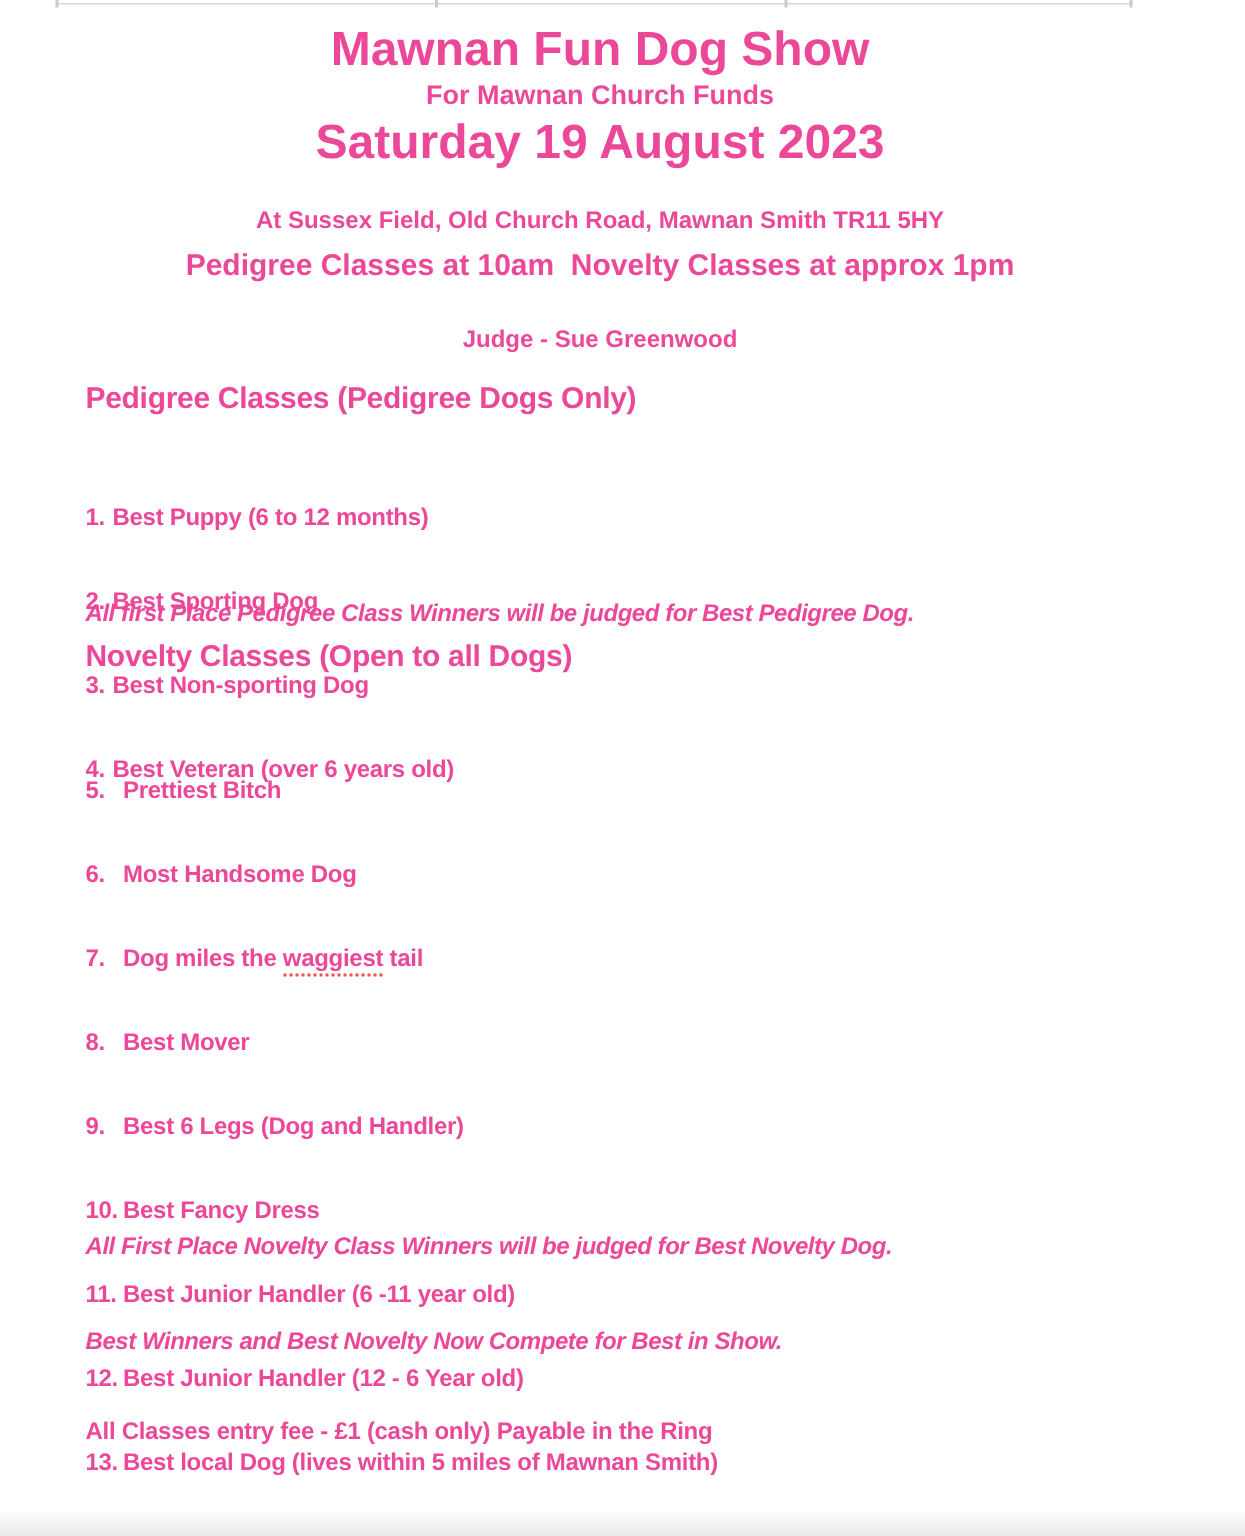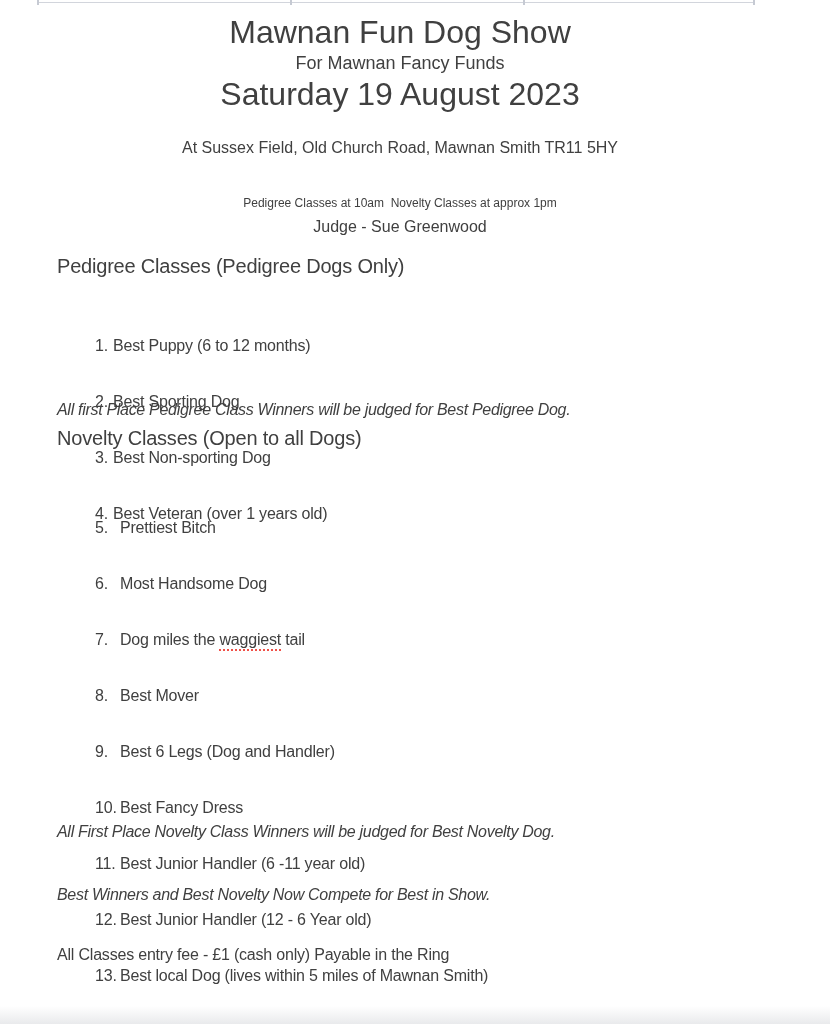--- a/index.html
+++ b/index.html
@@ -2,45 +2,45 @@
 <html><head>
 <meta charset="utf-8">
 <style>
   html,body{margin:0;padding:0;background:#ffffff;}
   .page{
     position:relative;
     width:830px;height:1024px;
     background:#ffffff;
     overflow:hidden;
     font-family:"Liberation Sans","DejaVu Sans",sans-serif;
-    font-weight:400;
-    color:#404040;
+    font-weight:700;
+    color:#ec4899;
   }
   
   .tbl-line{position:absolute;top:2px;left:37px;width:718px;height:1px;background:#d2d5dc;}
   .tbl-tick{position:absolute;top:0;width:2px;height:5px;background:#c6cad3;}
   
   .bottom-fade{position:absolute;left:0;right:0;bottom:0;height:18px;
     background:linear-gradient(to bottom, rgba(233,234,236,0), #e9eaec);}
   
   .center{position:absolute;left:0;right:30px;text-align:center;white-space:pre;}
   .left{position:absolute;left:57px;white-space:pre;}
   .t-title{top:14px;font-size:32px;line-height:36px;}
   .t-sub{top:53px;font-size:18px;line-height:20px;}
   .t-date{top:76px;font-size:32px;line-height:36px;}
   .t-venue{top:138px;font-size:16px;line-height:20px;}
-  .t-times{top:193px;font-size:12px;line-height:20px;}
+  .t-times{top:167px;font-size:20px;line-height:20px;}
   .t-judge{top:217px;font-size:16px;line-height:20px;}
   .heading{font-size:20px;line-height:20px;letter-spacing:-0.2px;}
   .h-pedigree{top:256px;}
   .h-novelty{top:428px;}
   .list{font-size:16px;letter-spacing:-0.2px;}
   .plist{top:300px;}
   .nlist{top:482px;}
-  .row{height:20px;line-height:20px;white-space:pre;margin-left:38px;}
+  .row{height:20px;line-height:20px;white-space:pre;}
   .num{display:inline-block;}
   .plist .num{width:18px;}
   .nlist .num{width:25px;}
   .note{font-size:16px;line-height:20px;font-style:italic;letter-spacing:-0.3px;}
   .n-pedigree{top:400px;}
   .n-novelty{top:822px;}
   .n-show{top:885px;}
   .t-fee{top:945px;font-size:16px;line-height:20px;letter-spacing:-0.2px;text-align:center;}
   .misspelled{border-bottom:2.4px dotted #f05048;padding-bottom:1px;}
 </style>
@@ -51,34 +51,34 @@
 
   <div>
     <div class="tbl-line"></div>
     <div class="tbl-tick" style="left:37px"></div>
     <div class="tbl-tick" style="left:290px"></div>
     <div class="tbl-tick" style="left:523px"></div>
     <div class="tbl-tick" style="left:753px"></div>
   </div>
 
   <div class="center t-title">Mawnan Fun Dog Show</div>
-  <div class="center t-sub">For Mawnan Fancy Funds</div>
+  <div class="center t-sub">For Mawnan Church Funds</div>
   <div class="center t-date">Saturday 19 August 2023</div>
 
   <div class="center t-venue">At Sussex Field, Old Church Road, Mawnan Smith TR11 5HY</div>
   <div class="center t-times">Pedigree Classes at 10am  Novelty Classes at approx 1pm</div>
   <div class="center t-judge">Judge - Sue Greenwood</div>
 
   <div class="left heading h-pedigree">Pedigree Classes (Pedigree Dogs Only)</div>
 
   <div class="left list plist">
     <div class="row"><span class="num">1.</span><span>Best Puppy (6 to 12 months)</span></div>
     <div class="row"><span class="num">2.</span><span>Best Sporting Dog</span></div>
     <div class="row"><span class="num">3.</span><span>Best Non-sporting Dog</span></div>
-    <div class="row"><span class="num">4.</span><span>Best Veteran (over 1 years old)</span></div>
+    <div class="row"><span class="num">4.</span><span>Best Veteran (over 6 years old)</span></div>
   </div>
 
   <div class="left note n-pedigree">All first Place Pedigree Class Winners will be judged for Best Pedigree Dog.</div>
 
   <div class="left heading h-novelty">Novelty Classes (Open to all Dogs)</div>
 
   <div class="left list nlist">
     <div class="row"><span class="num">5.</span><span>Prettiest Bitch</span></div>
     <div class="row"><span class="num">6.</span><span>Most Handsome Dog</span></div>
     <div class="row"><span class="num">7.</span><span><span>Dog miles the </span><span class="misspelled" style="border-bottom-color: rgb(240, 80, 72);">waggiest</span><span> tail</span></span></div>

